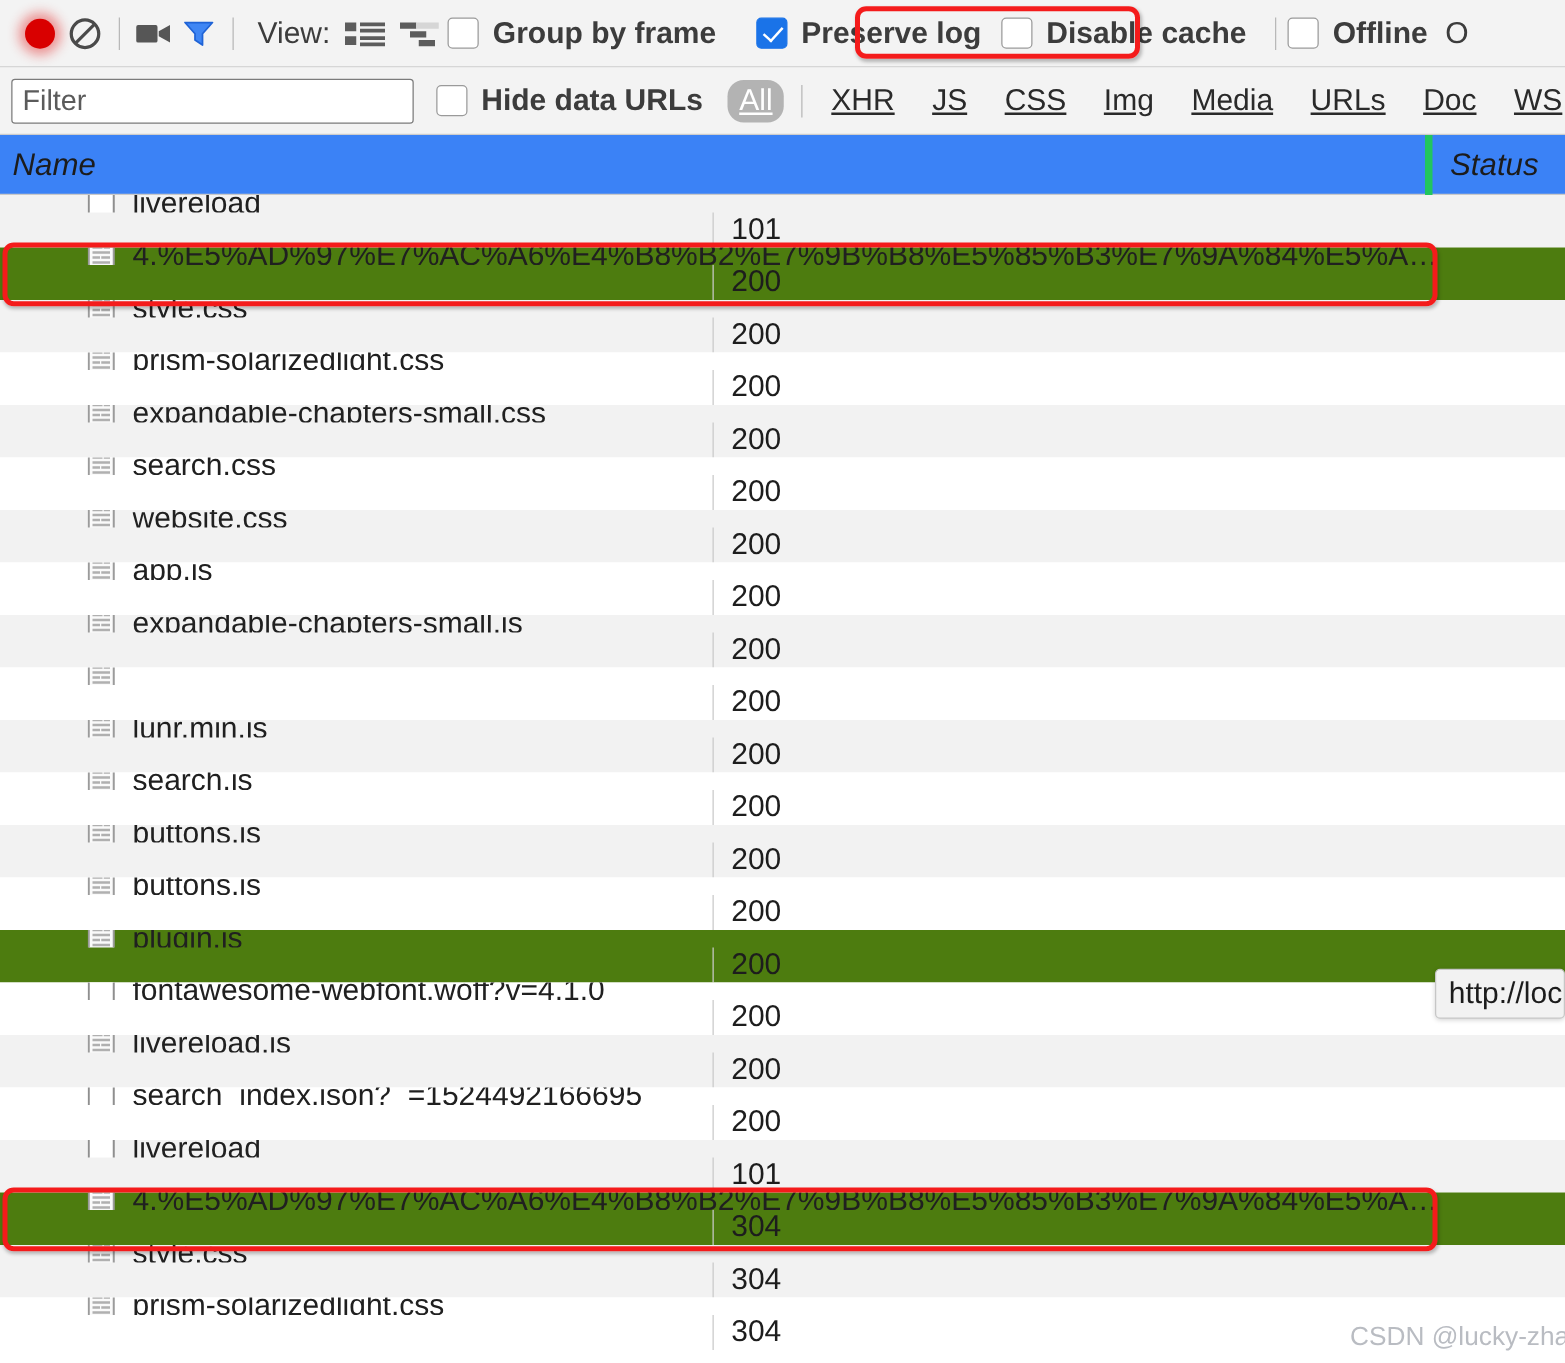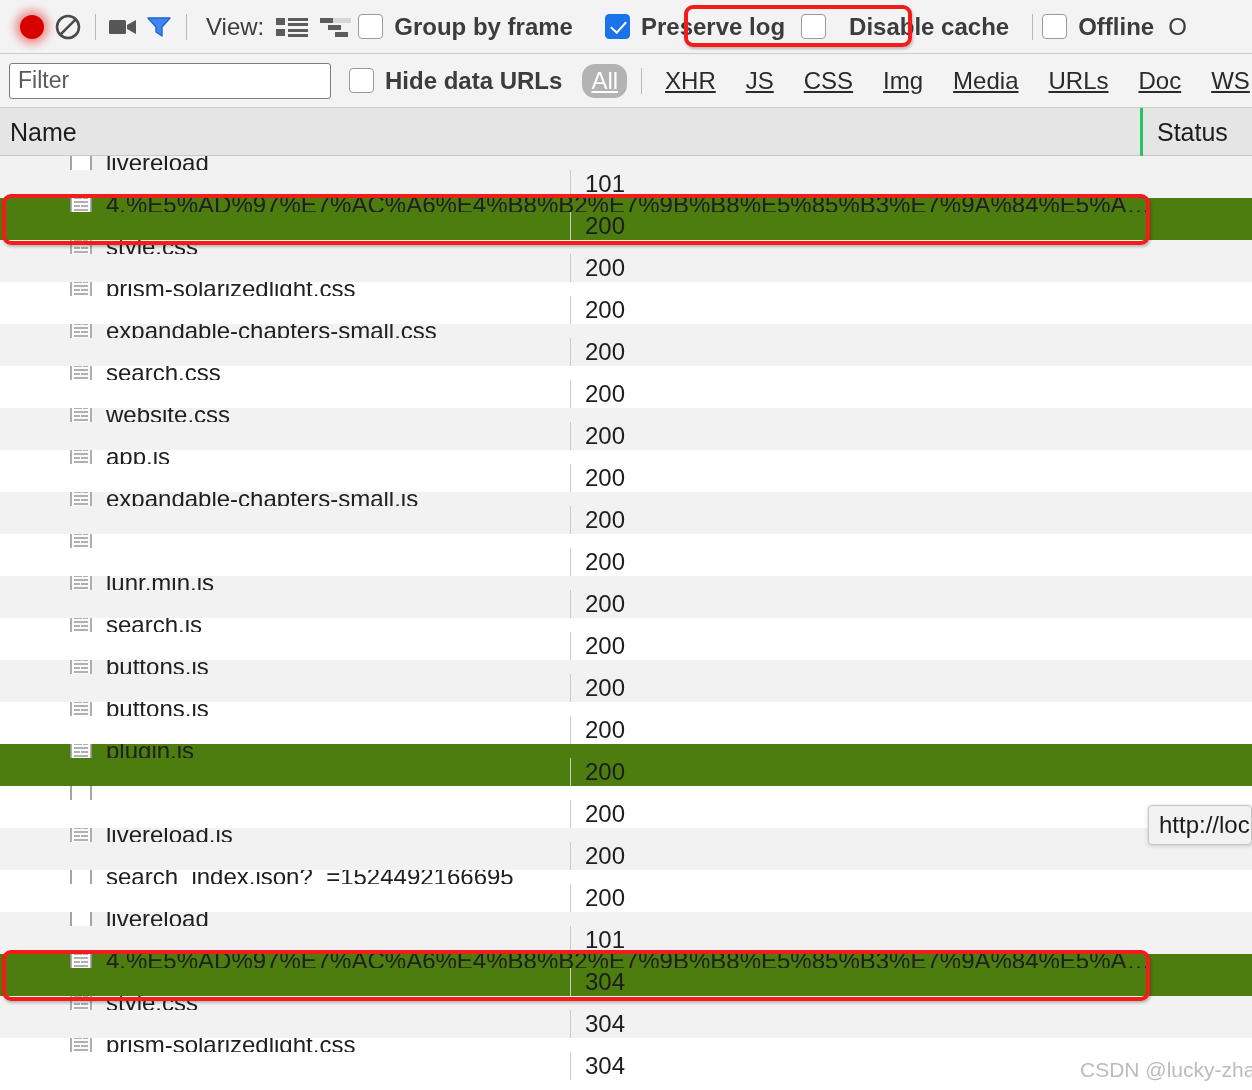--- a/index.html
+++ b/index.html
@@ -106,33 +106,34 @@
     margin: 0 6px;
     flex: none;
     text-decoration: underline;
   }
   .type-pill.active { background: #b3b3b3; color: #ffffff; }
 
   
   #table { position: relative; width: 1252px; }
   #thead {
     height: 48px;
-    background: #e5e5e5;
+    background: #3b82f6;
     border-bottom: 1px solid #c9c9c9;
     display: flex;
     align-items: center;
     position: relative;
+    font-style: italic;
   }
   .th {
     font-size: 25px; color: #1c1c1c;
     padding-left: 10px;
     height: 48px; line-height: 48px;
   }
   .th-name { width: 1140px; }
-  .th-status { width: 112px; border-left: 3px solid #22c55e; padding-left: 14px; }
+  .th-status { width: 112px; border-left: 6px solid #22c55e; padding-left: 14px; }
 
   .row {
     height: 42px;
     display: flex;
     align-items: center;
     position: relative;
     flex-direction: column;
   }
   .row.odd  { background: #f2f2f2; }
   .row.even { background: #ffffff; }
@@ -156,21 +157,21 @@
   }
   .fname {
     font-size: 24px; color: #202020;
     white-space: nowrap;
     overflow: hidden;
   }
 
   
   #tooltip {
     position: absolute;
-    left: 1148px; top: 805px;
+    left: 1148px; top: 775px;
     height: 40px;
     padding: 0 10px;
     display: flex; align-items: center;
     background: #f2f2f2;
     border: 1px solid #c6c6c6;
     border-radius: 4px;
     font-size: 24px; color: #1c1c1c;
     white-space: nowrap;
     box-shadow: 0 1px 4px rgba(0,0,0,0.18);
     overflow: hidden;
@@ -251,21 +252,21 @@
   <span class="cb-group">
     <span class="cbox"></span>
     <span class="cb-text">Group by frame</span>
   </span>
 
   <span class="cb-group" style="margin-left:18px;">
     <span class="cbox checked"></span>
     <span class="cb-text">Preserve log</span>
   </span>
 
-  <span class="cb-group" style="margin-left:2px;gap:12px;">
+  <span class="cb-group" style="margin-left:2px;">
     <span class="cbox"></span>
     <span class="cb-text">Disable cache</span>
   </span>
 
   <div class="tb-sep"></div>
 
   <span class="cb-group">
     <span class="cbox"></span>
     <span class="cb-text">Offline</span>
   </span>
@@ -532,20 +533,21 @@
             </svg></span>
           <span class="fname">plugin.js</span>
         </div>
         <div class="cell-status">200</div>
       </div>
       <div class="row even">
         <div class="cell-name">
           <span class="ficon"><svg width="22" height="27" viewBox="0 0 22 27">
               <rect x="1" y="1" width="20" height="25" fill="#ffffff" stroke="#8f8f8f" stroke-width="1.6"></rect>
             </svg></span>
+          <span class="fname">fontawesome-webfont.woff?v=4.1.0</span>
         </div>
         <div class="cell-status">200</div>
       </div>
       <div class="row odd">
         <div class="cell-name">
           <span class="ficon"><svg width="22" height="27" viewBox="0 0 22 27">
               <rect x="1" y="1" width="20" height="25" fill="#fafafa" stroke="#9b9b9b" stroke-width="1.6"></rect>
               <rect x="4" y="5" width="8" height="2" fill="#b0b0b0"></rect>
               <rect x="13" y="5" width="5" height="2" fill="#b0b0b0"></rect>
               <rect x="4" y="9" width="14" height="2" fill="#b0b0b0"></rect>

